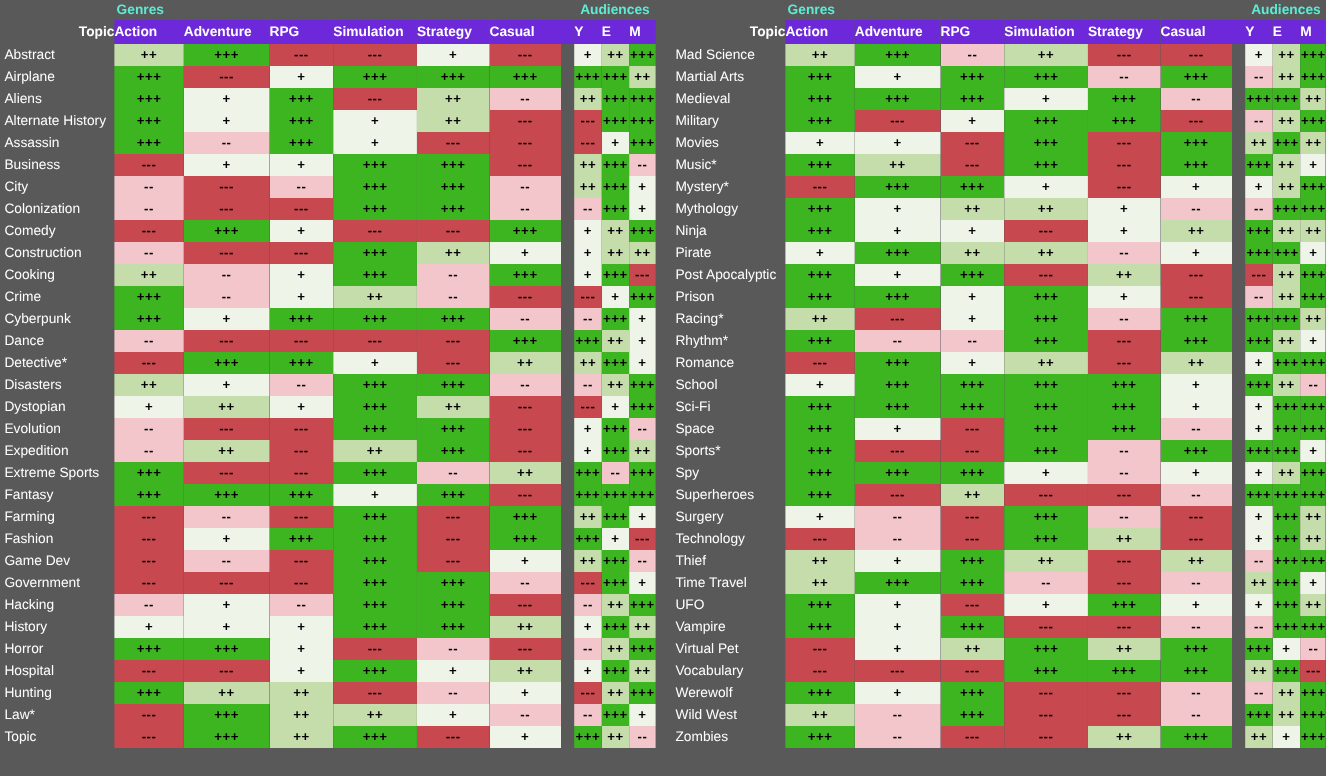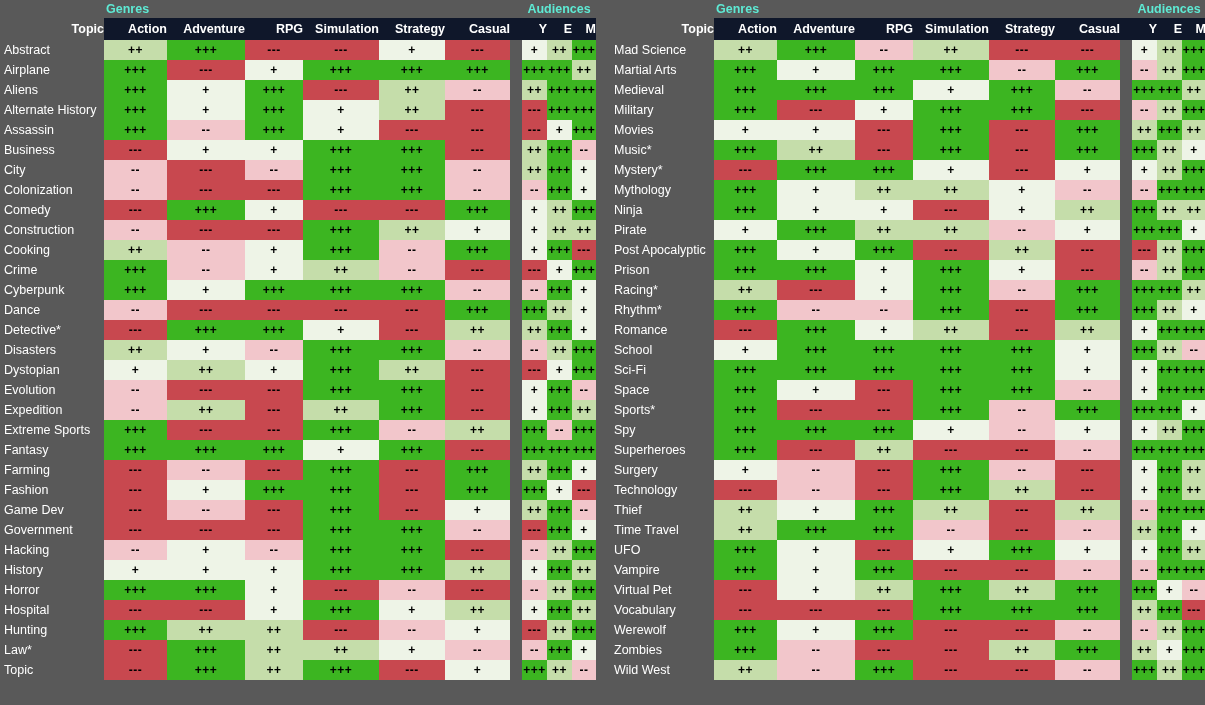--- a/index.html
+++ b/index.html
@@ -48,22 +48,22 @@
     height:18px;
     line-height:18px;
   }
   .grp.blank{background:#595959;}
 
   
   .colh{
     color:#ffffff;
     font-size:12.5px;
     font-weight:bold;
-    text-align:right;
-    background:#0f172a;
+    text-align:left;
+    background:#6d28d9;
     height:22px;
     line-height:22px;
   }
   .colh.topic{
     text-align:right;
     padding-left:4px;
   }
 
   
   .topic{
@@ -979,42 +979,42 @@
             <td class="v c-p3">+++</td>
             <td class="v c-m3">---</td>
             <td class="v c-m3">---</td>
             <td class="v c-m2">--</td>
             <td class="sep"></td>
             <td class="v c-m2">--</td>
             <td class="v c-p2">++</td>
             <td class="v c-p3">+++</td>
           </tr>
           <tr>
+            <td class="topic">Wild West</td>
+            <td class="v c-p2">++</td>
+            <td class="v c-m2">--</td>
+            <td class="v c-p3">+++</td>
+            <td class="v c-m3">---</td>
+            <td class="v c-m3">---</td>
+            <td class="v c-m2">--</td>
+            <td class="sep"></td>
+            <td class="v c-p3">+++</td>
+            <td class="v c-p2">++</td>
+            <td class="v c-p3">+++</td>
+          </tr>
+          <tr>
             <td class="topic">Zombies</td>
             <td class="v c-p3">+++</td>
             <td class="v c-m2">--</td>
             <td class="v c-m3">---</td>
             <td class="v c-m3">---</td>
             <td class="v c-p2">++</td>
             <td class="v c-p3">+++</td>
             <td class="sep"></td>
             <td class="v c-p2">++</td>
             <td class="v c-p1">+</td>
-            <td class="v c-p3">+++</td>
-          </tr>
-          <tr>
-            <td class="topic">Wild West</td>
-            <td class="v c-p2">++</td>
-            <td class="v c-m2">--</td>
-            <td class="v c-p3">+++</td>
-            <td class="v c-m3">---</td>
-            <td class="v c-m3">---</td>
-            <td class="v c-m2">--</td>
-            <td class="sep"></td>
-            <td class="v c-p3">+++</td>
-            <td class="v c-p2">++</td>
             <td class="v c-p3">+++</td>
           </tr>
         </tbody>
     </table>
   </div>
 
 </div>
 
 </body></html>

